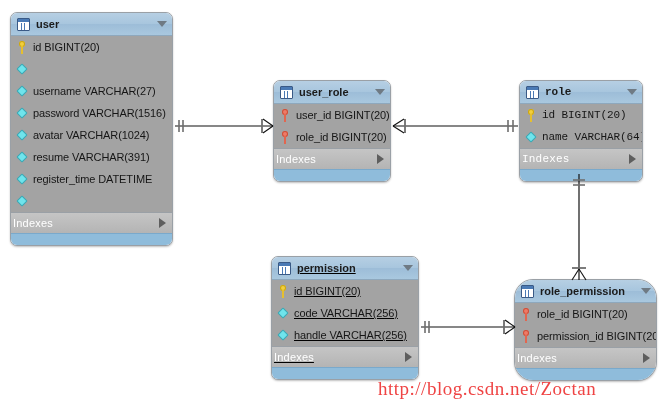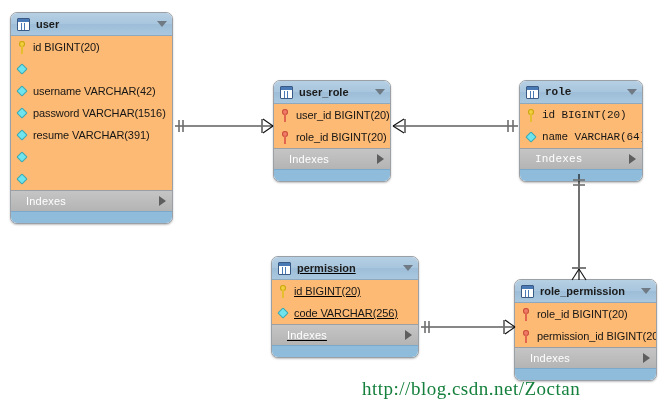--- a/index.html
+++ b/index.html
@@ -69,21 +69,21 @@
   }
   .caret-down {
     width: 0; height: 0;
     flex: 0 0 auto;
     border-left: 5px solid transparent;
     border-right: 5px solid transparent;
     border-top: 6px solid #6f7a84;
     margin-left: 6px;
   }
 
-  .tbl-cols { background: #fdba74; }
+  .tbl-cols { background: #a3a3a3; }
   .col-row {
     display: flex;
     align-items: center;
     height: 22px;
     padding: 0 4px 0 6px;
     white-space: nowrap;
   }
   .col-label {
     font-size: 11px;
     color: #161616;
@@ -125,21 +125,21 @@
     border: 1px solid #3aa9b5;
     box-sizing: border-box;
     transform: rotate(45deg);
     border-radius: 1px;
   }
 
   .tbl-indexes {
     height: 20px;
     display: flex;
     align-items: center;
-    padding: 0 6px 0 15px;
+    padding: 0 6px 0 2px;
     background: linear-gradient(to bottom, #c5c5c5 0%, #b4b4b4 100%);
     border-top: 1px solid #9aa0a6;
   }
   .idx-label {
     font-size: 11px;
     color: #ffffff;
     flex: 1 1 auto;
     letter-spacing: 0.2px;
   }
   .caret-right {
@@ -151,25 +151,25 @@
   .tbl-foot {
     height: 11px;
     background: #8fbcdb;
     border-top: 1px solid #7aa9cb;
   }
   svg.foot { position: absolute; overflow: visible; }
 
   
   #watermark {
     position: absolute;
-    left: 362px;
+    left: 378px;
     top: 378px;
     font-family: "Liberation Serif", serif;
     font-size: 19px;
-    color: #15803d;
+    color: #ef4444;
     white-space: nowrap;
     letter-spacing: 0.5px;
   }
 </style>
 </head>
 <body>
 
 <div id="canvas">
 
   <div class="table-box" id="tbl-user" style="left:10px; top:12px; width:163px;">
@@ -181,32 +181,37 @@
     <div class="tbl-cols">
       <div class="col-row">
         <span class="ic ic-key-pk"></span>
         <span class="col-label">id BIGINT(20)</span>
       </div>
       <div class="col-row">
         <span class="ic ic-diamond"></span>
       </div>
       <div class="col-row">
         <span class="ic ic-diamond"></span>
-        <span class="col-label">username VARCHAR(42)</span>
+        <span class="col-label">username VARCHAR(27)</span>
       </div>
       <div class="col-row">
         <span class="ic ic-diamond"></span>
         <span class="col-label">password VARCHAR(1516)</span>
       </div>
       <div class="col-row">
         <span class="ic ic-diamond"></span>
+        <span class="col-label">avatar VARCHAR(1024)</span>
+      </div>
+      <div class="col-row">
+        <span class="ic ic-diamond"></span>
         <span class="col-label">resume VARCHAR(391)</span>
       </div>
       <div class="col-row">
         <span class="ic ic-diamond"></span>
+        <span class="col-label">register_time DATETIME</span>
       </div>
       <div class="col-row">
         <span class="ic ic-diamond"></span>
       </div>
     </div>
     <div class="tbl-indexes">
       <span class="idx-label">Indexes</span>
       <span class="caret-right"></span>
     </div>
     <div class="tbl-foot"></div>
@@ -266,29 +271,33 @@
     </div>
     <div class="tbl-cols">
       <div class="col-row">
         <span class="ic ic-key-pk"></span>
         <span class="col-label">id BIGINT(20)</span>
       </div>
       <div class="col-row">
         <span class="ic ic-diamond"></span>
         <span class="col-label">code VARCHAR(256)</span>
       </div>
-    </div>
-    <div class="tbl-indexes">
-      <span class="idx-label">Indexes</span>
-      <span class="caret-right"></span>
-    </div>
-    <div class="tbl-foot"></div>
-  </div>
-
-  <div class="table-box" id="tbl-role_permission" style="left:514px; top:279px; width:143px;">
+      <div class="col-row">
+        <span class="ic ic-diamond"></span>
+        <span class="col-label">handle VARCHAR(256)</span>
+      </div>
+    </div>
+    <div class="tbl-indexes">
+      <span class="idx-label">Indexes</span>
+      <span class="caret-right"></span>
+    </div>
+    <div class="tbl-foot"></div>
+  </div>
+
+  <div class="table-box" id="tbl-role_permission" style="left:514px; top:279px; width:143px;border-radius:19px;">
     <div class="tbl-header">
       <span class="tbl-icon"></span>
       <span class="tbl-title">role_permission</span>
       <span class="caret-down"></span>
     </div>
     <div class="tbl-cols">
       <div class="col-row">
         <span class="ic ic-key-fk"></span>
         <span class="col-label">role_id BIGINT(20)</span>
       </div>

